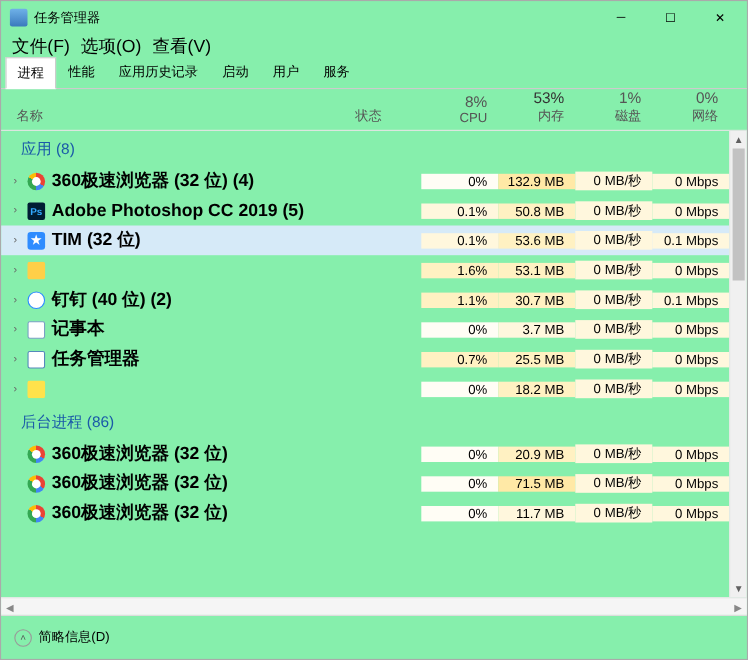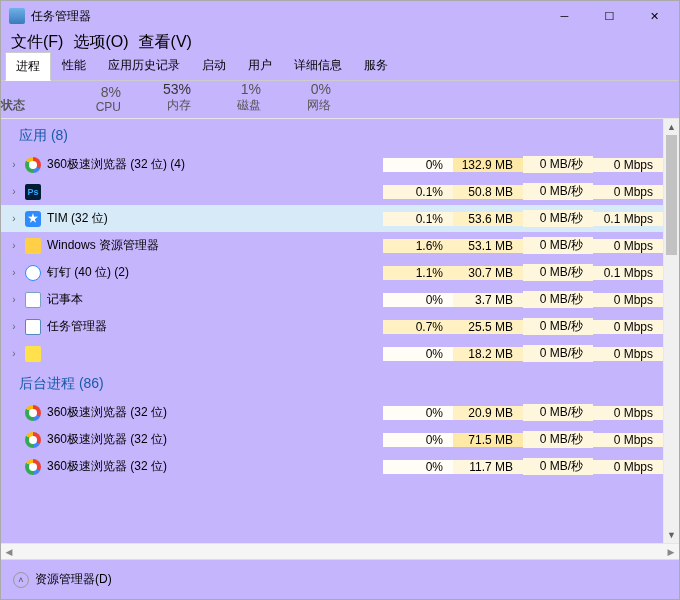--- a/index.html
+++ b/index.html
@@ -1,49 +1,49 @@
 <!DOCTYPE html>
 <html><head>
 <meta charset="utf-8">
 <style>
   * { box-sizing: border-box; margin: 0; padding: 0; }
   body { font-family: "Segoe UI", "Microsoft YaHei", sans-serif; font-size: 12px; background: #fff; width: 680px; height: 600px; overflow: hidden; }
-  .window { width: 680px; height: 600px; border: 1px solid #aaa; display: flex; flex-direction: column; background: #c4b5fd; position: relative; }
+  .window { width: 680px; height: 600px; border: 1px solid #aaa; display: flex; flex-direction: column; background: #86efac; position: relative; }
   .titlebar { height: 30px; display: flex; align-items: center; padding: 0 2px 0 8px; }
   .titlebar .icon-slot { width: 16px; height: 16px; margin-right: 6px; }
   .titlebar .title { flex: 1; font-size: 12px; color: #000; }
   .titlebar .winbtn { width: 45px; height: 28px; display: flex; align-items: center; justify-content: center; font-size: 11px; color: #000; }
   .titlebar .winbtn.close { width: 45px; }
   .menubar { height: 22px; display: flex; align-items: center; padding: 0 10px; font-size: 16px; gap: 10px; }
   .menubar span { color: #000; }
   .tabs { height: 28px; display: flex; align-items: flex-end; border-bottom: 1px solid #ccc; padding-left: 4px; gap: 0; }
   .tab { padding: 5px 10px; font-size: 12px; border: 1px solid transparent; color: #000; }
   .tab.active { border: 1px solid #ccc; border-bottom: 1px solid #fff; background: #fff; position: relative; top: 1px; }
   .columns-header { display: flex; height: 38px; border-bottom: 1px solid #e5e5e5; align-items: flex-end; padding-bottom: 4px; }
   .col-name { flex: 1; padding-left: 14px; color: #555; font-size: 12px; display:flex; align-items:flex-end;}
-  .col-status { width: 60px; color:#555; display:flex; align-items:flex-end;font-weight:bold;}
+  .col-status { width: 60px; color:#555; display:flex; align-items:flex-end;}
   .col-metric { width: 70px; text-align: right; padding-right: 10px; color: #555; }
   .col-metric .pct { display:block; font-size: 14px; color:#555; }
   .col-metric .lbl { display:block; font-size: 12px; color:#555; }
   .col-metric.hot .pct { color: #333; }
   .body { flex: 1; overflow: hidden; position: relative; display:flex; }
   .rows { flex:1; overflow-y: auto; }
   .scrollbar { width: 16px; background:#f0f0f0; border-left:1px solid #e8e8e8; position:relative; }
   .scroll-thumb { position:absolute; left:2px; right:2px; top:16px; height:120px; background:#c2c2c2; }
   .scroll-arrow { position:absolute; left:0; right:0; height:16px; display:flex; align-items:center; justify-content:center; color:#606060; font-size:9px;}
   .scroll-arrow.up{top:0;} .scroll-arrow.down{bottom:0;}
   .group-header { padding: 8px 16px 6px 18px; color: #1a5aa8; font-size: 14px; }
   .row { display: flex; height: 27px; align-items: center; }
   .row.selected { background: #d6eaf8; }
   .row .cell-name { flex: 1; display: flex; align-items: center; padding-left: 6px; overflow:hidden; white-space:nowrap; }
   .row .cell-status { width: 60px; }
   .row .cell-metric { width: 70px; text-align: right; padding-right: 10px; font-size: 12px; }
   .expander { width: 14px; text-align:center; color:#666; font-size:10px; }
   .app-icon { width: 16px; height: 16px; margin: 0 6px 0 4px; border-radius:2px; display:inline-block; flex-shrink:0;}
-  .proc-name { font-size: 12px; color:#000; }
+  .proc-name { font-size: 16px; color:#000;font-weight:bold; }
   .heat0 { background: #fffdf5; }
   .heat1 { background: #fff7dd; }
   .heat2 { background: #fff1c2; }
   .heat3 { background: #ffe9a6; }
   .footer-scroll { height:16px; border-top:1px solid #e5e5e5; display:flex; align-items:center; background:#f5f5f5;}
   .footer-scroll .arrow { width:16px; text-align:center; color:#888; font-size:9px;}
   .footer { height: 40px; border-top: 1px solid #ddd; display: flex; align-items: center; padding: 0 12px; }
   .fewer { display:flex; align-items:center; gap:6px; font-size:12px; color:#000; }
   .fewer .chev { width:16px;height:16px;border:1px solid #999;border-radius:8px;display:flex;align-items:center;justify-content:center;font-size:9px;color:#555;}
   .spacer { flex:1; }
@@ -78,25 +78,25 @@
     <span>选项(O)</span>
     <span>查看(V)</span>
   </div>
 
   <div class="tabs">
     <div class="tab active">进程</div>
     <div class="tab">性能</div>
     <div class="tab">应用历史记录</div>
     <div class="tab">启动</div>
     <div class="tab">用户</div>
-    <div class="tab">详细信息</div>
     <div class="tab">服务</div>
   </div>
 
   <div class="columns-header">
+    <div class="col-name">名称</div>
     <div class="col-status">状态</div>
     <div class="col-metric">
       <span class="pct">8%</span>
       <span class="lbl">CPU</span>
     </div>
     <div class="col-metric hot">
       <span class="pct">53%</span>
       <span class="lbl">内存</span>
     </div>
     <div class="col-metric">
@@ -122,20 +122,21 @@
           <div class="cell-status"></div>
           <div class="cell-metric heat0">0%</div>
           <div class="cell-metric heat3">132.9 MB</div>
           <div class="cell-metric heat1">0 MB/秒</div>
           <div class="cell-metric heat1">0 Mbps</div>
         </div>
         <div class="row">
           <div class="cell-name">
             <span class="expander">›</span>
             <span class="app-icon ic-ps">Ps</span>
+            <span class="proc-name">Adobe Photoshop CC 2019 (5)</span>
           </div>
           <div class="cell-status"></div>
           <div class="cell-metric heat1">0.1%</div>
           <div class="cell-metric heat2">50.8 MB</div>
           <div class="cell-metric heat1">0 MB/秒</div>
           <div class="cell-metric heat1">0 Mbps</div>
         </div>
         <div class="row selected">
           <div class="cell-name">
             <span class="expander">›</span>
@@ -145,21 +146,20 @@
           <div class="cell-status"></div>
           <div class="cell-metric heat1">0.1%</div>
           <div class="cell-metric heat2">53.6 MB</div>
           <div class="cell-metric heat1">0 MB/秒</div>
           <div class="cell-metric heat1">0.1 Mbps</div>
         </div>
         <div class="row">
           <div class="cell-name">
             <span class="expander">›</span>
             <span class="app-icon ic-folder"></span>
-            <span class="proc-name">Windows 资源管理器</span>
           </div>
           <div class="cell-status"></div>
           <div class="cell-metric heat2">1.6%</div>
           <div class="cell-metric heat2">53.1 MB</div>
           <div class="cell-metric heat1">0 MB/秒</div>
           <div class="cell-metric heat1">0 Mbps</div>
         </div>
         <div class="row">
           <div class="cell-name">
             <span class="expander">›</span>
@@ -255,18 +255,18 @@
 
   <div class="footer-scroll">
     <div class="arrow">◀</div>
     <div style="flex:1"></div>
     <div class="arrow">▶</div>
   </div>
 
   <div class="footer">
     <div class="fewer">
       <span class="chev">˄</span>
-      <span>资源管理器(D)</span>
+      <span>简略信息(D)</span>
     </div>
     <div class="spacer"></div>
   </div>
 
 </div>
 
 </body></html>

